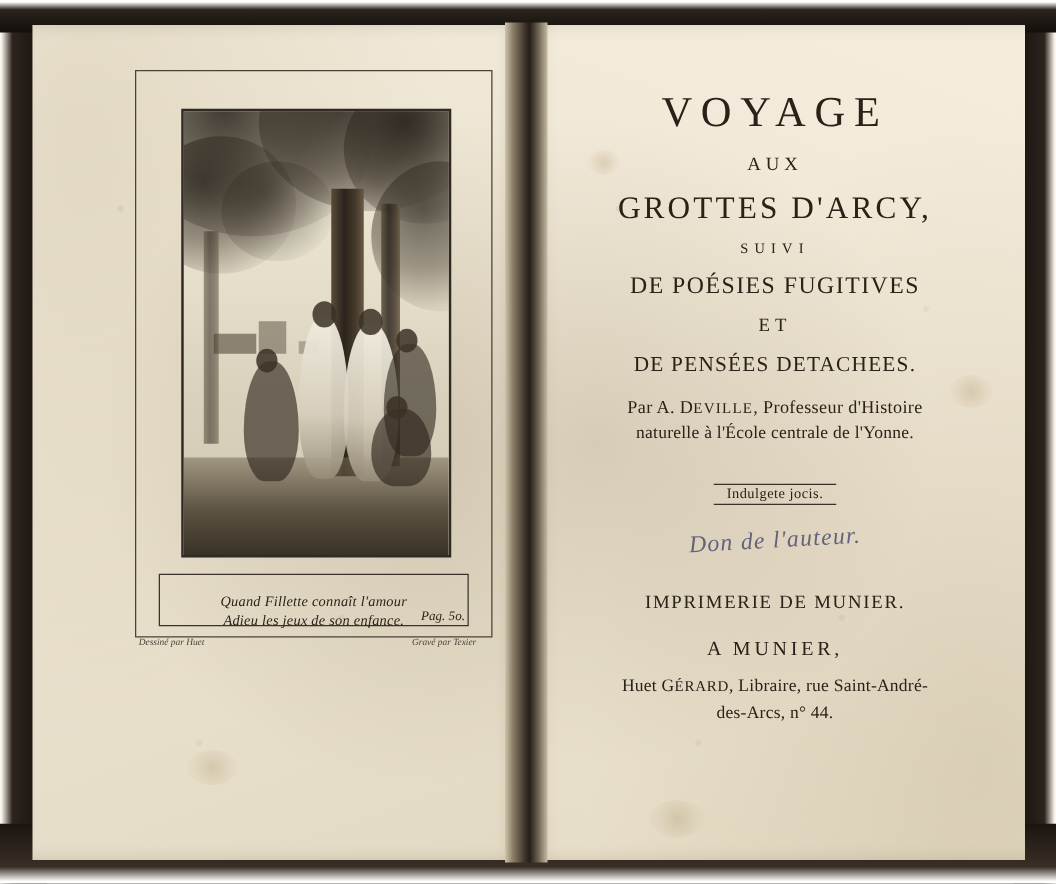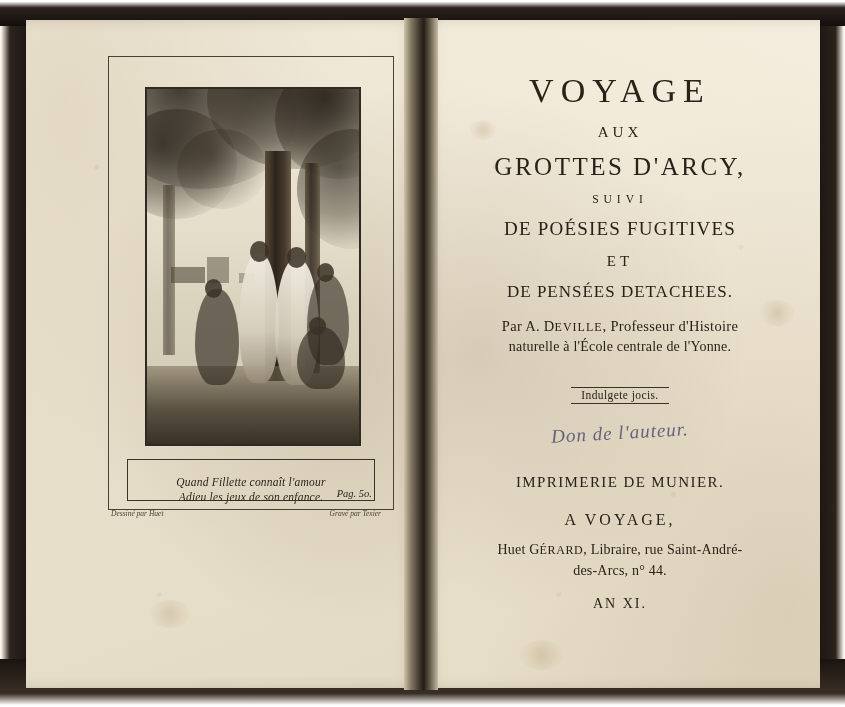--- a/index.html
+++ b/index.html
@@ -376,26 +376,25 @@
     <div class="t-author1">
       <span>Par A. D</span><span class="sc">EVILLE</span><span>, Professeur d'Histoire</span>
     </div>
     <div class="t-author2">naturelle à l'École centrale de l'Yonne.</div>
 
     <div><span class="t-motto">Indulgete jocis.</span></div>
 
     <div class="t-inscription">Don de l'auteur.</div>
 
     <div class="t-imprimerie">IMPRIMERIE DE MUNIER.</div>
-    <div class="t-paris">A VOYAGE,</div>
+    <div class="t-paris">A MUNIER,</div>
 
     <div class="t-addr1">
       <span>Huet G</span><span class="sc">ÉRARD</span><span>, Libraire, rue Saint-André-</span>
     </div>
     <div class="t-addr2">des-Arcs, n° 44.</div>
-    <div class="t-year">AN XI.</div>
   </div>
 
   <div class="foxing" style="left:470px; top:120px; width:26px; height:20px;"></div>
   <div class="foxing" style="left:760px; top:300px; width:34px; height:26px;"></div>
   <div class="foxing" style="left:520px; top:640px; width:44px; height:30px;"></div>
   <div class="foxing" style="left:150px; top:600px; width:40px; height:28px;"></div>
 </div>
 
 </body></html>

